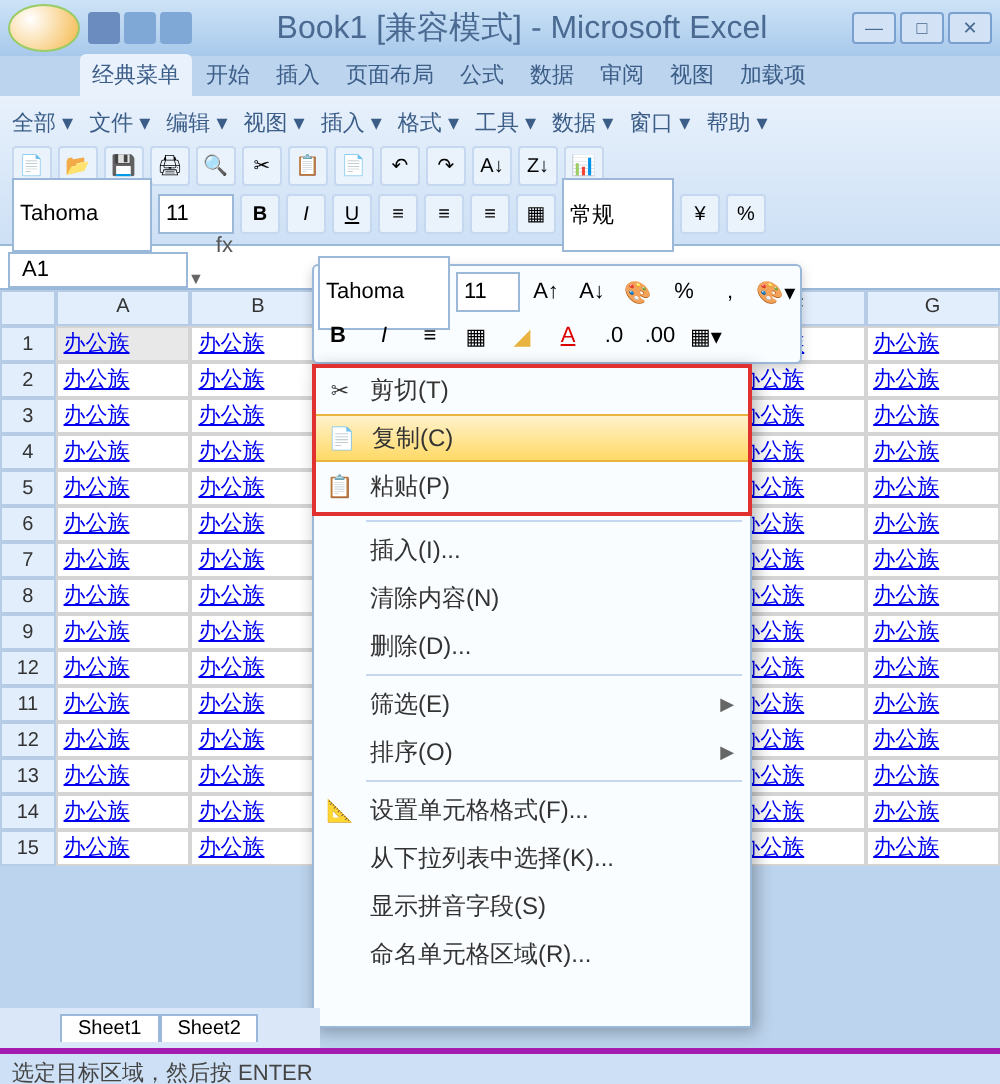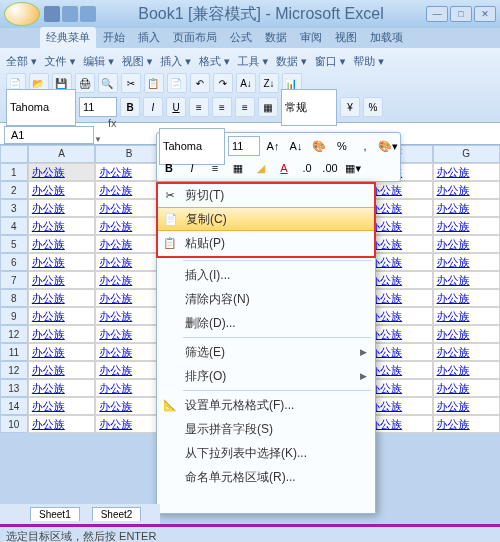--- a/index.html
+++ b/index.html
@@ -34,21 +34,21 @@
 .minitb { position: absolute; left: 156px; top: 132px; background: #fafdff; border: 1px solid #9cb8d9; border-radius: 3px; padding: 2px; box-shadow: 0 2px 6px rgba(0,0,0,0.2); }
 .minitb-row { display: flex; gap: 3px; align-items: center; height: 22px; }
 .mini-btn { width: 20px; height: 20px; display: flex; align-items: center; justify-content: center; font-size: 11px; border-radius: 2px; }
 .ctx { position: absolute; left: 156px; top: 182px; width: 220px; background: #fafdff; border: 1px solid #9cb8d9; box-shadow: 2px 2px 8px rgba(0,0,0,0.3); }
 .ctx-item { display: flex; align-items: center; height: 24px; padding: 0 8px 0 28px; font-size: 12px; color: #333; position: relative; cursor: pointer; }
 .ctx-item.hl { background: linear-gradient(#fff2cc,#ffd966); border: 1px solid #e8b43f; }
 .ctx-ico { position: absolute; left: 5px; width: 16px; height: 16px; display: flex; align-items: center; justify-content: center; font-size: 11px; }
 .ctx-arrow { margin-left: auto; font-size: 9px; color: #666; }
 .ctx-sep { height: 1px; background: #c5d8ef; margin: 2px 4px 2px 26px; }
 .red-box { position: absolute; border: 2px solid #e03030; pointer-events: none; }
-.sheet-tabs { position: absolute; bottom: 18px; left: 0; height: 20px; background: #d9e7f8; display: flex; align-items: center; padding-left: 30px; gap: 12px; width: 160px; }
+.sheet-tabs { position: absolute; bottom: 18px; left: 0; height: 20px; background: #d9e7f8; display: flex; align-items: center; padding-left: 30px; gap: 0; width: 160px; }
 .sheet-tab { background: #fff; border: 1px solid #9cb8d9; padding: 1px 8px; font-size: 10px; border-bottom: none; }
 .statusbar { position: absolute; bottom: 0; left: 0; right: 0; height: 18px; background: #cde0f5; border-top: 3px solid #a21caf; padding: 2px 6px; font-size: 11px; color: #444; }
 </style>
 </head>
 <body>
 
 <div class="titlebar">
   <div class="office-btn"></div>
   <div class="qat">
     <div class="qat-ico"></div>
@@ -276,21 +276,21 @@
       <div class="rownum">14</div>
       <div class="cell">办公族</div>
       <div class="cell">办公族</div>
       <div class="cell">办公族</div>
       <div class="cell">办公族</div>
       <div class="cell">办公族</div>
       <div class="cell">办公族</div>
       <div class="cell">办公族</div>
     </div>
     <div class="row">
-      <div class="rownum">10</div>
+      <div class="rownum">15</div>
       <div class="cell">办公族</div>
       <div class="cell">办公族</div>
       <div class="cell">办公族</div>
       <div class="cell">办公族</div>
       <div class="cell">办公族</div>
       <div class="cell">办公族</div>
       <div class="cell">办公族</div>
     </div>
   </div>
 
@@ -362,25 +362,25 @@
       <span>排序(O)</span>
       <span class="ctx-arrow">▶</span>
     </div>
     <div class="ctx-sep"></div>
     <div class="ctx-item">
       <span class="ctx-ico">📐</span>
       <span>设置单元格格式(F)...</span>
     </div>
     <div class="ctx-item">
       <span class="ctx-ico"></span>
+      <span>从下拉列表中选择(K)...</span>
+    </div>
+    <div class="ctx-item">
+      <span class="ctx-ico"></span>
       <span>显示拼音字段(S)</span>
-    </div>
-    <div class="ctx-item">
-      <span class="ctx-ico"></span>
-      <span>从下拉列表中选择(K)...</span>
     </div>
     <div class="ctx-item">
       <span class="ctx-ico"></span>
       <span>命名单元格区域(R)...</span>
     </div>
     <div class="ctx-item"></div>
   </div>
 
 <div class="red-box" style="left:156px;top:182px;width:220px;height:76px"></div>
 

